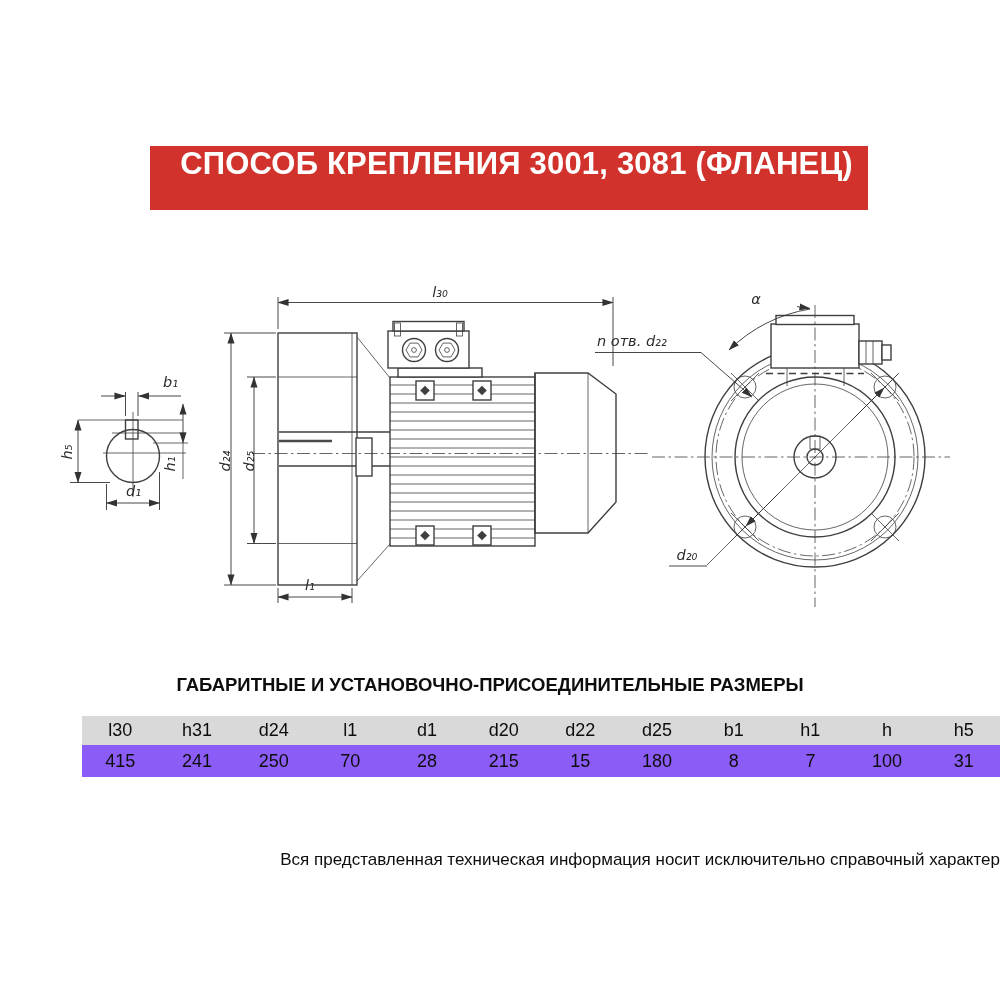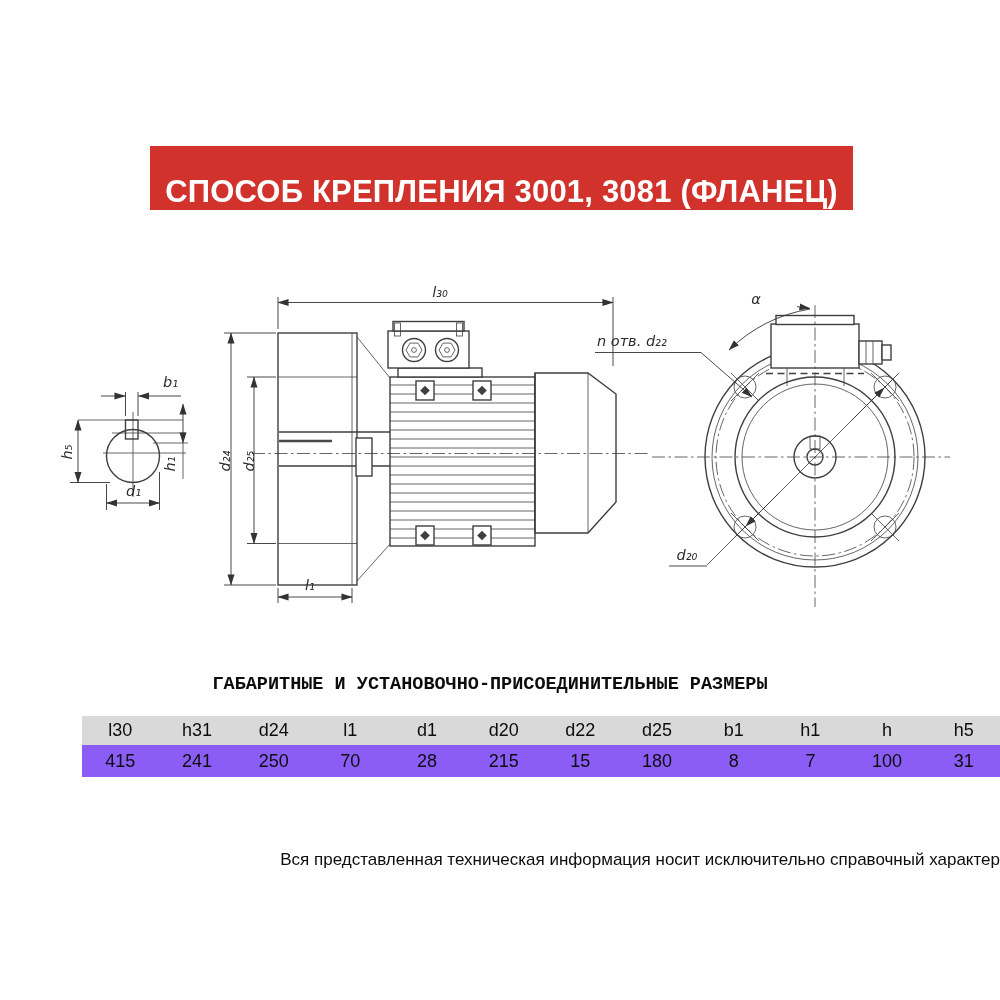--- a/index.html
+++ b/index.html
@@ -1,23 +1,23 @@
 <!DOCTYPE html>
 <html><head>
 <meta charset="utf-8">
 <style>
   html,body{margin:0;padding:0;background:#fff;}
   .page{position:relative;width:1000px;height:1000px;background:#fff;overflow:hidden;
         font-family:"Liberation Sans",sans-serif;color:#111;}
   .banner{position:absolute;left:150px;top:146px;width:703px;height:64px;
-          background:#d2322c;display:flex;align-items:flex-end;justify-content:center;}
+          background:#d2322c;display:flex;align-items:flex-start;justify-content:center;padding-left:15px;}
   .banner span{color:#fff;font-size:31px;font-weight:700;letter-spacing:.2px;white-space:nowrap;}
   .drawing{position:absolute;left:0;top:278px;width:1000px;height:360px;}
   .sec-title{position:absolute;left:0;top:674px;width:980px;text-align:center;
-             font-size:18.5px;font-weight:700;color:#0d0d0d;font-family:Liberation Mono, monospace;}
+             font-size:18.5px;font-weight:700;color:#0d0d0d;}
   .dims-table{position:absolute;left:40px;top:716px;width:920px;font-size:18px;color:#0d0d0d;}
   .trow{display:flex;width:100%;margin-left:42px;}
   .trow.head{background:#d9d9d9;height:29px;}
   .trow.vals{background:#8b5cf6;height:32px;}
   .tcell{flex:1 1 0;display:flex;align-items:center;justify-content:center;white-space:nowrap;}
   .footer{position:absolute;left:0;top:846px;width:1000px;text-align:right;
           font-size:17px;line-height:27.5px;color:#0d0d0d;}
   .footer b{font-weight:700;}
   svg text.lab{font-family:"DejaVu Sans",sans-serif;font-style:italic;font-size:14.5px;fill:#2b2b2b;}
   svg .ol{stroke:#3f3f3f;stroke-width:1.4;fill:none;}

